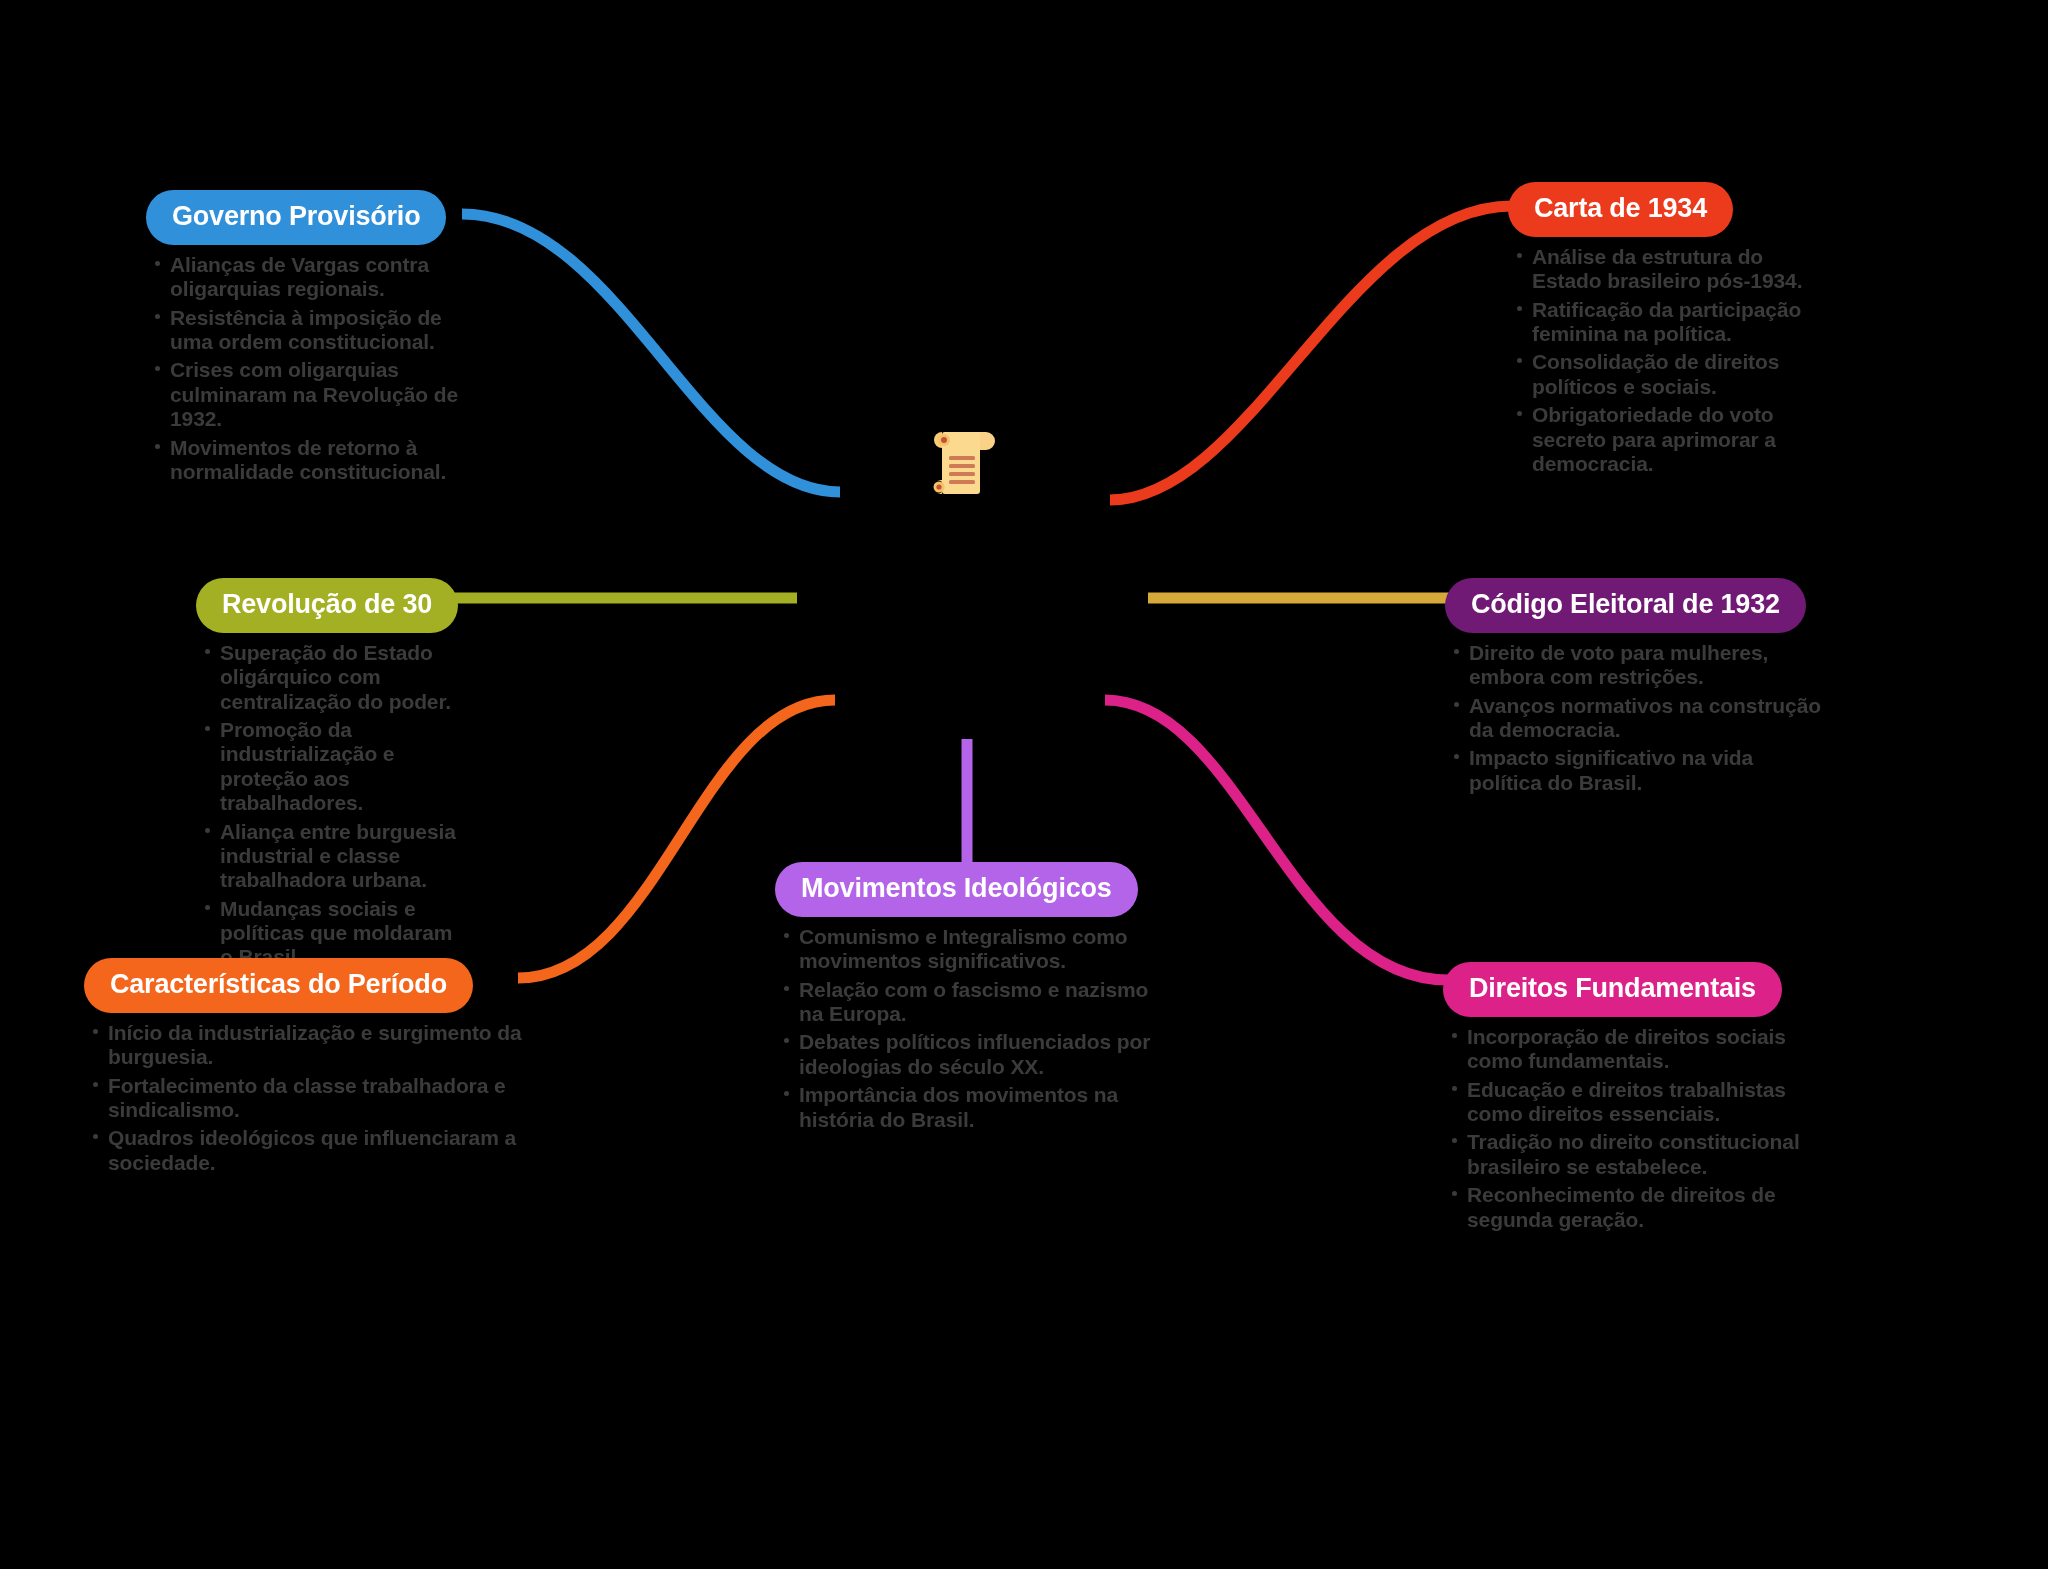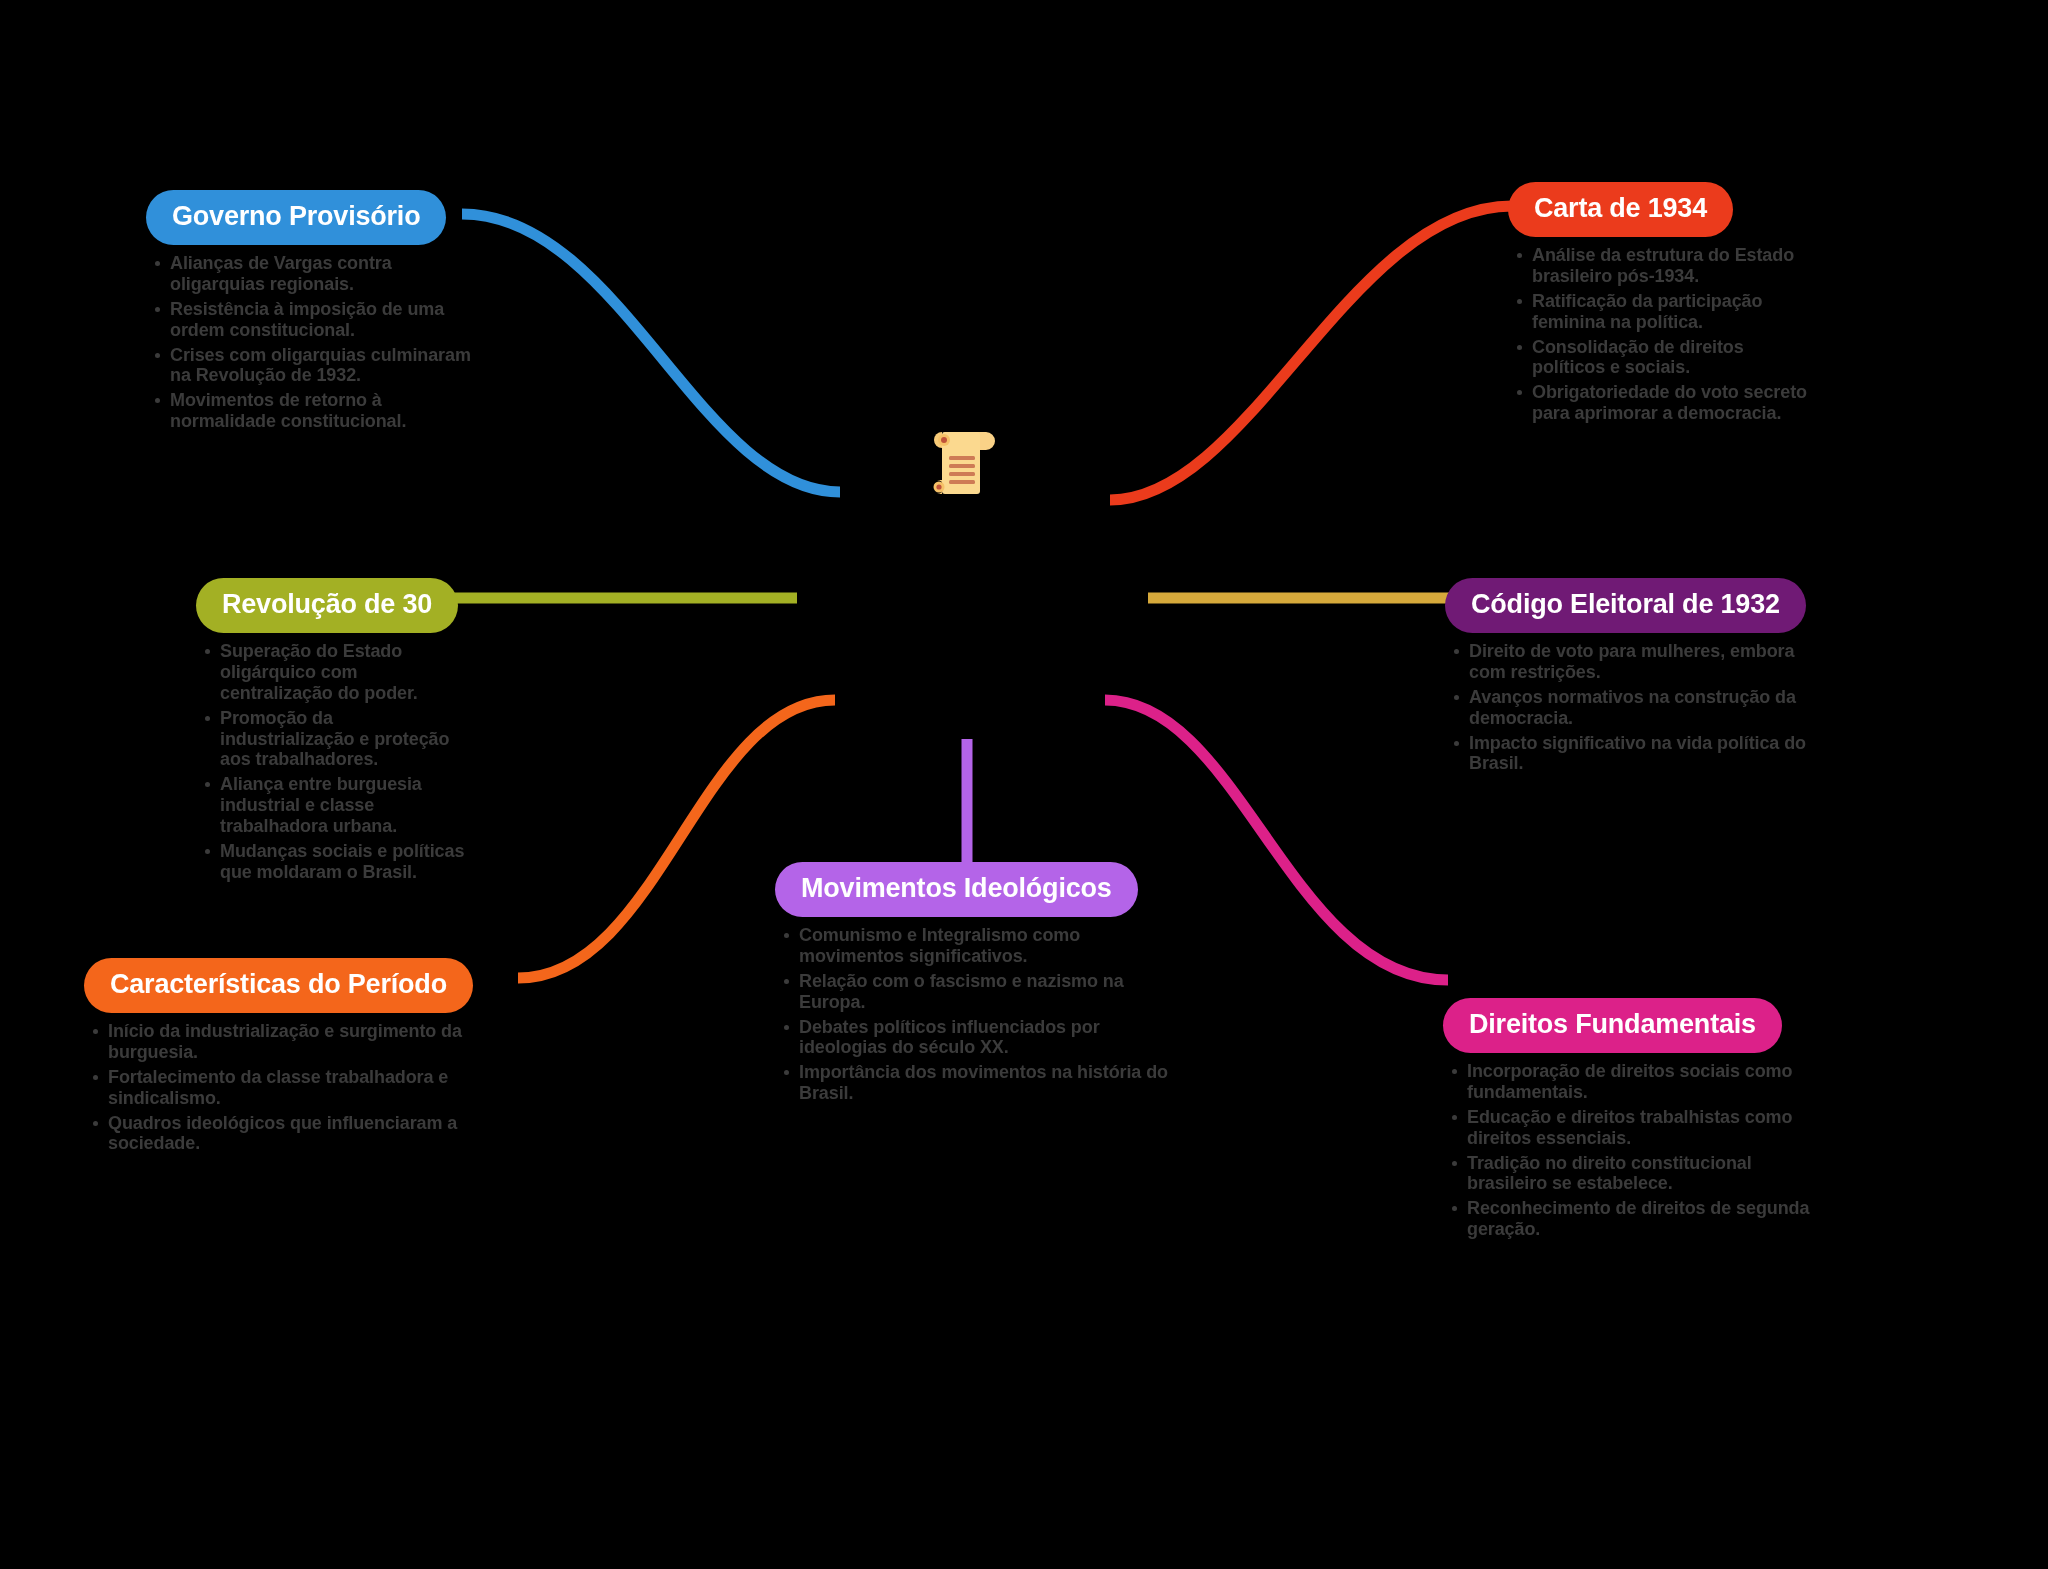--- a/index.html
+++ b/index.html
@@ -41,21 +41,21 @@
     display: flex;
   }
   ul.bullets {
     list-style: none;
     margin: 8px 0 0 0;
     padding: 0;
   }
   ul.bullets li {
     position: relative;
     color: #3b3b3b;
-    font-size: 18px;
+    font-size: 21px;
     line-height: 1.16;
     font-weight: bold;
     padding-left: 24px;
     margin-bottom: 4px;
     letter-spacing: -0.1px;
   }
   ul.bullets li::before {
     content: "";
     position: absolute;
     left: 9px;
@@ -178,21 +178,21 @@
       <div class="pill" style="background:#B464E8;">Movimentos Ideológicos</div>
     </div>
     <ul class="bullets indent-1">
       <li>Comunismo e Integralismo como movimentos significativos.</li>
       <li>Relação com o fascismo e nazismo na Europa.</li>
       <li>Debates políticos influenciados por ideologias do século XX.</li>
       <li>Importância dos movimentos na história do Brasil.</li>
     </ul>
   </div>
 
-  <div class="node" style="left:1443px; top:962px; width:380px;margin-top:36px;">
+  <div class="node" style="left:1443px; top:962px; width:380px;">
     <div class="pill-row">
       <div class="pill" style="background:#DC2189;">Direitos Fundamentais</div>
     </div>
     <ul class="bullets indent-1">
       <li>Incorporação de direitos sociais como fundamentais.</li>
       <li>Educação e direitos trabalhistas como direitos essenciais.</li>
       <li>Tradição no direito constitucional brasileiro se estabelece.</li>
       <li>Reconhecimento de direitos de segunda geração.</li>
     </ul>
   </div>

